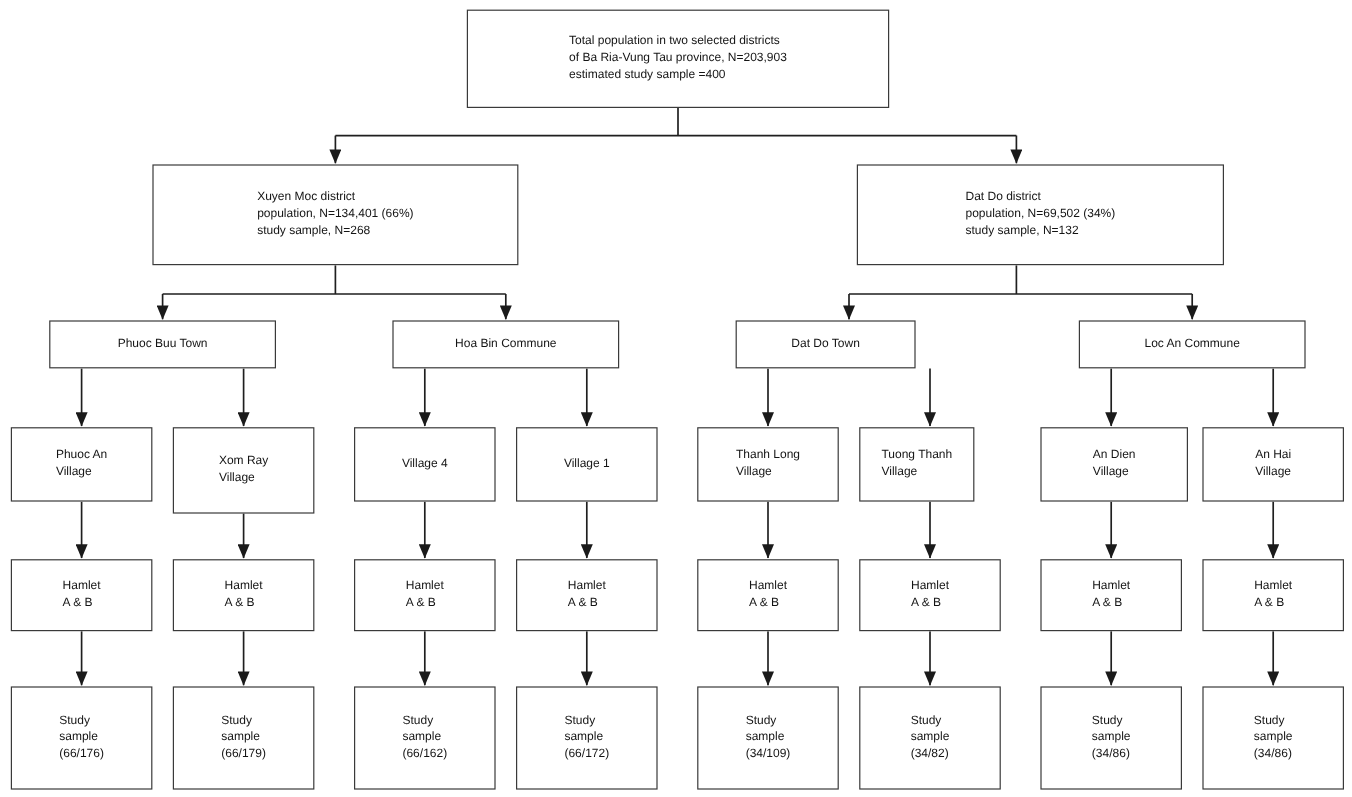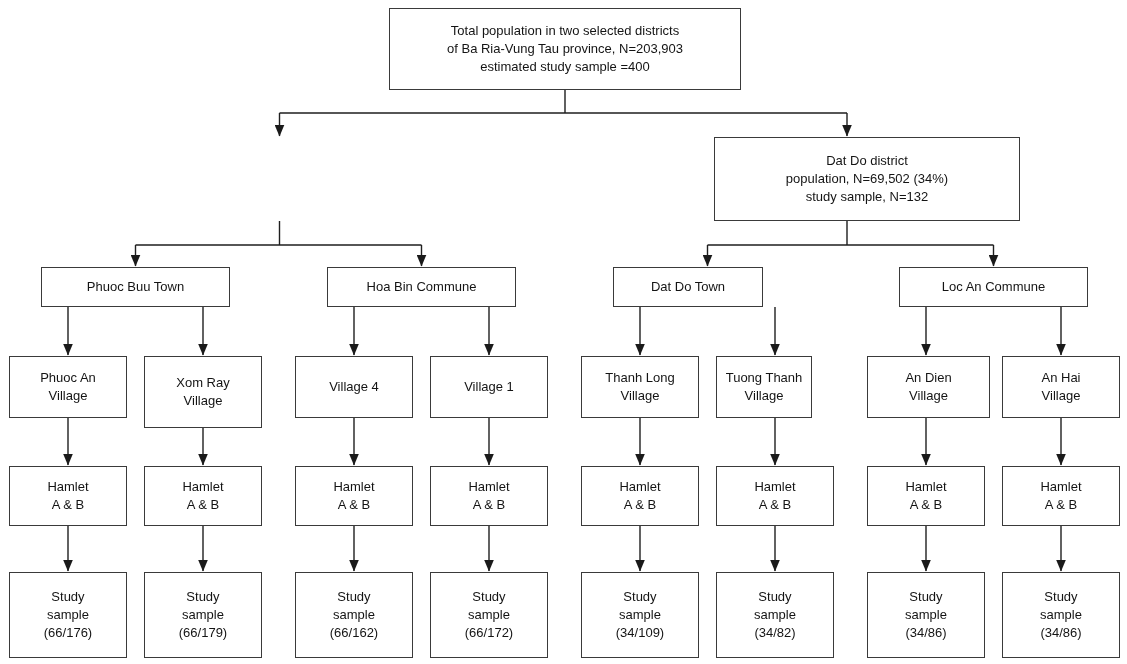--- a/index.html
+++ b/index.html
@@ -14,24 +14,24 @@
   .wires { position: absolute; left: 0; top: 0; }
   .w { stroke: #1f1f1f; stroke-width: 1.4; fill: none; }
   .node {
     position: absolute;
     box-sizing: border-box;
     border: 1.7px solid #3a3a3a;
     background: #ffffff;
     display: flex;
     align-items: center;
     justify-content: center;
-    text-align: center;
+    text-align: left;
     white-space: pre-line;
     color: #141414;
-    font-size: 13px;
+    font-size: 10px;
     line-height: 1.38;
     padding: 2px 4px;
   }
 </style>
 </head>
 <body>
 
 <div class="canvas">
 
   <svg class="wires" width="1127" height="664" viewBox="0 0 1127 664">
@@ -78,20 +78,23 @@
     <line class="w" x1="640" y1="526" x2="640" y2="571" marker-end="url(#ah)"></line>
     <line class="w" x1="775" y1="526" x2="775" y2="571" marker-end="url(#ah)"></line>
     <line class="w" x1="926" y1="526" x2="926" y2="571" marker-end="url(#ah)"></line>
     <line class="w" x1="1061" y1="526" x2="1061" y2="571" marker-end="url(#ah)"></line>
   </svg>
 
   <div class="node" style="left:389px; top:8px; width:352px; height:82px;">Total population in two selected districts
 of Ba Ria-Vung Tau province, N=203,903
 estimated study sample =400</div>
 
+  <div class="node" style="left:127px; top:137px; width:305px; height:84px;">Xuyen Moc district
+population, N=134,401 (66%)
+study sample, N=268</div>
   <div class="node" style="left:714px; top:137px; width:306px; height:84px;">Dat Do district
 population, N=69,502 (34%)
 study sample, N=132</div>
 
   <div class="node" style="left:41px; top:267px; width:189px; height:40px;">Phuoc Buu Town</div>
   <div class="node" style="left:327px; top:267px; width:189px; height:40px;">Hoa Bin Commune</div>
   <div class="node" style="left:613px; top:267px; width:150px; height:40px;">Dat Do Town</div>
   <div class="node" style="left:899px; top:267px; width:189px; height:40px;">Loc An Commune</div>
 
   <div class="node" style="left:9px; top:356px; width:118px; height:62px;">Phuoc An

